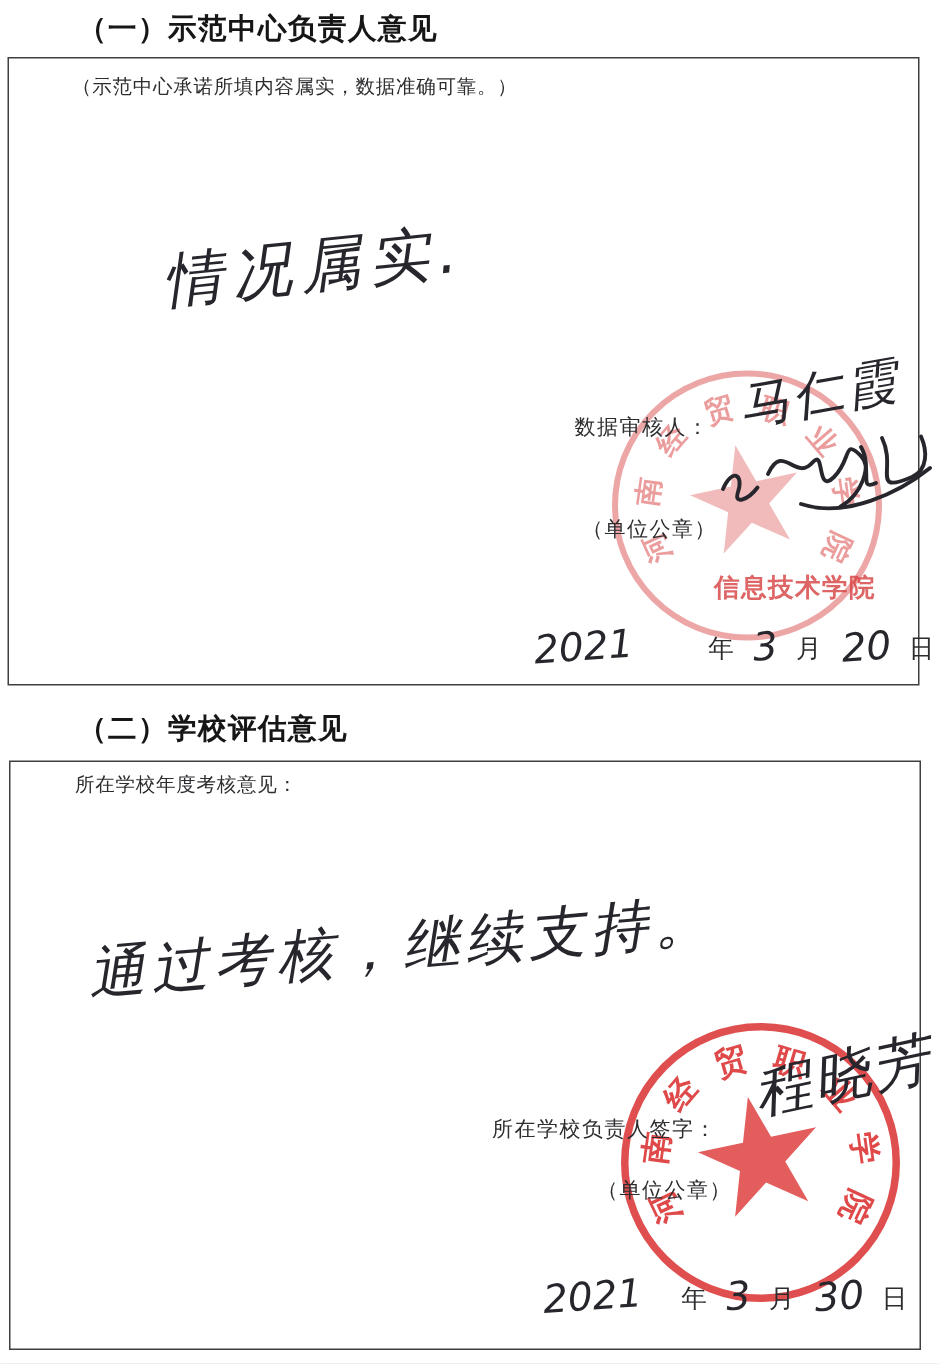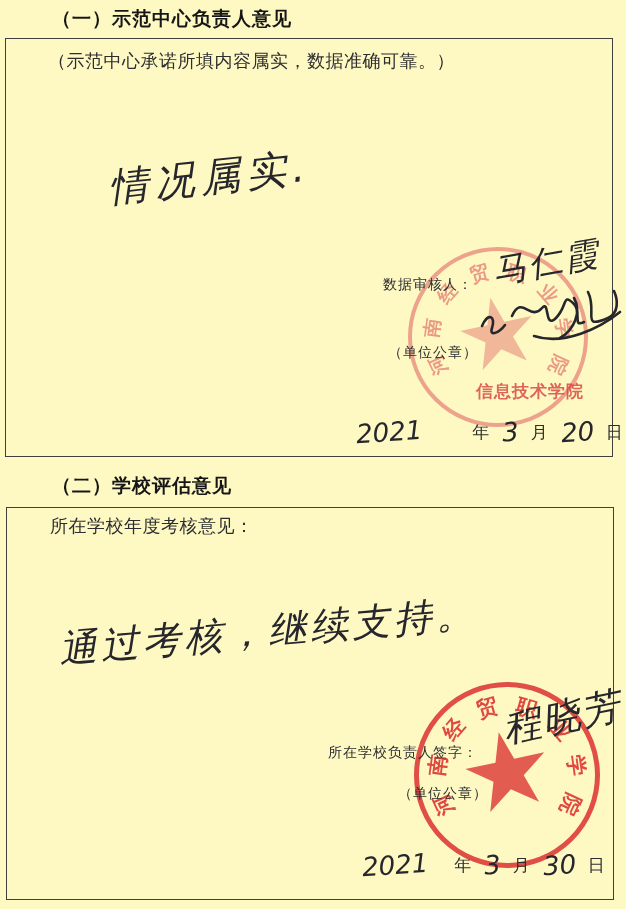--- a/index.html
+++ b/index.html
@@ -1,23 +1,23 @@
 <!DOCTYPE html>
 <html><head>
 <meta charset="utf-8">
 <style>
   html,body{margin:0;padding:0;}
   body{background:#e8e8e6;font-family:"Liberation Sans",sans-serif;}
-  #page{position:relative;width:626px;height:909px;margin:0 auto;background:#fef9c3;overflow:hidden;
+  #page{position:relative;width:626px;height:909px;margin:0 auto;background:#ffffff;overflow:hidden;
         box-shadow:0 0 4px rgba(0,0,0,.15);}
   .abs{position:absolute;}
   .heading{font-family:"Liberation Sans",sans-serif;font-weight:bold;font-size:19px;color:#161616;
            letter-spacing:1px;z-index:2;}
   .kai{font-family:"Liberation Serif",serif;color:#2d2d30;z-index:2;}
-  .note{font-size:18px;letter-spacing:.5px;}
+  .note{font-size:13px;letter-spacing:.5px;}
   .label{font-size:14px;letter-spacing:1px;}
   .formbox{position:absolute;border:1.5px solid #3f3f3f;background:transparent;z-index:1;}
   .hw{font-family:"DejaVu Sans",sans-serif;font-style:italic;color:#26262c;z-index:3;white-space:nowrap;}
   .hw-big{font-size:40px;letter-spacing:6px;transform:rotate(-6deg);}
   .hw-opinion{font-size:38px;letter-spacing:4px;transform:rotate(-5deg);}
   .hw-sig{font-size:34px;letter-spacing:2px;}
   .hw-num{font-size:26px;transform:rotate(-4deg);}
   .date-row{display:flex;align-items:flex-end;z-index:3;}
   .date-unit{font-family:"Liberation Serif",serif;font-size:17px;color:#2d2d30;letter-spacing:1px;
              padding-bottom:3px;}

